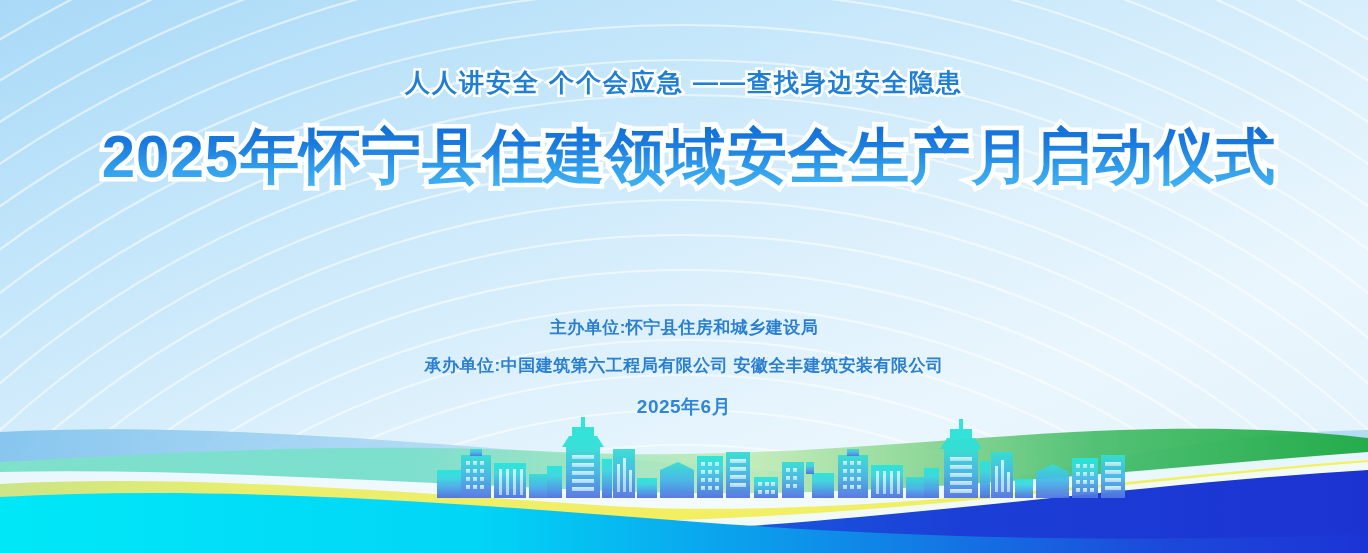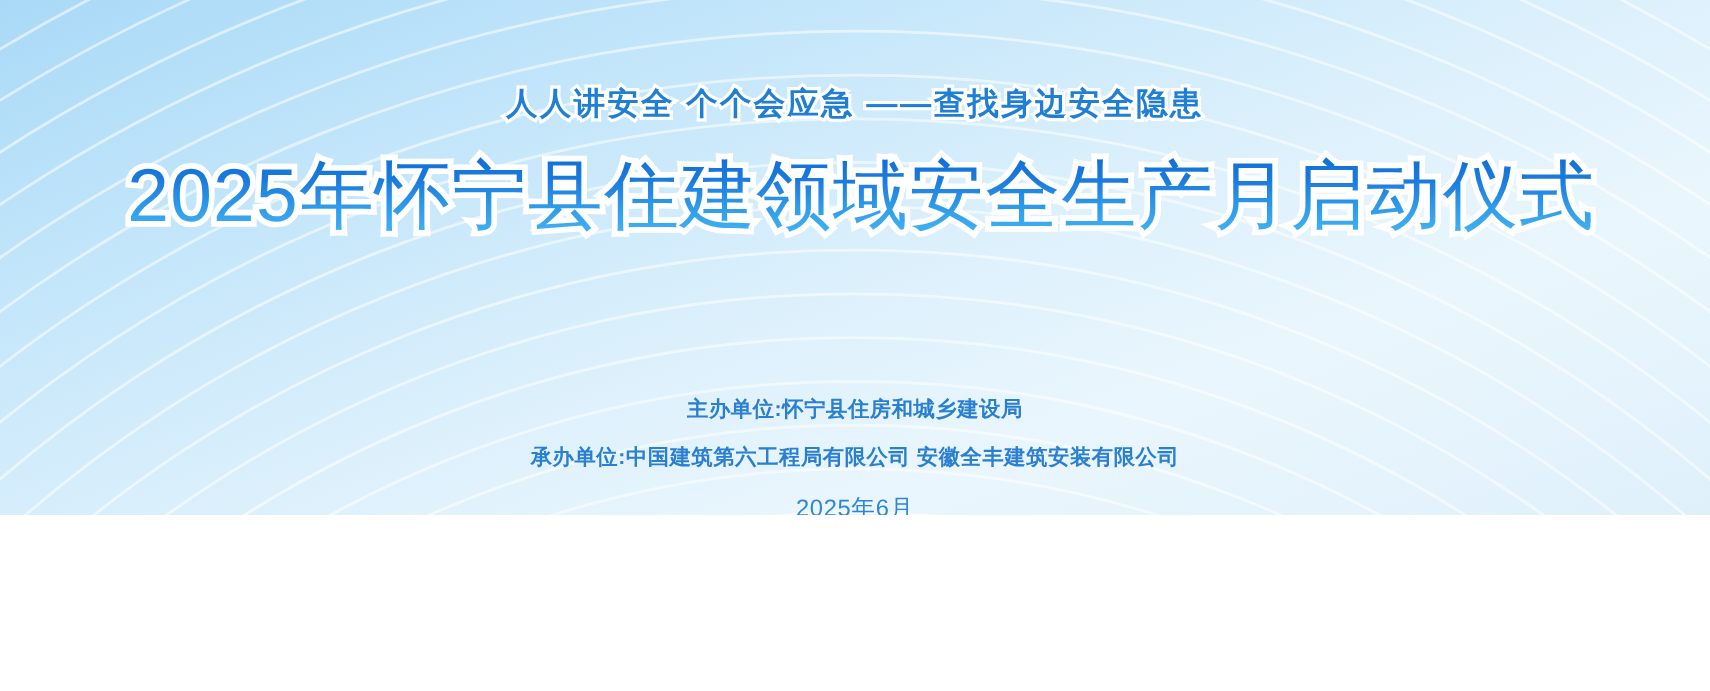--- a/index.html
+++ b/index.html
@@ -1,20 +1,20 @@
 <!DOCTYPE html>
 <html><head>
 <meta charset="utf-8">
 <style>
   html,body{margin:0;padding:0;background:#fff;}
   body{font-family:"Liberation Sans","DejaVu Sans",sans-serif;}
 
   #banner{
     position:relative;
-    width:1368px;height:412px;
+    width:1368px;height:553px;
     overflow:hidden;
     background:linear-gradient(160deg,#a9d9f7 0%,#bfe4fa 22%,#dcf0fc 52%,#eaf6fd 72%,#dff0fb 100%);
   }
 
   #bg-arcs,#bg-waves,#skyline-svg{position:absolute;left:0;top:0;width:1368px;height:553px;}
   #bg-arcs{z-index:1;}
   #bg-waves{z-index:2;}
   #skyline-svg{z-index:3;}
 
   #content{position:relative;z-index:6;width:100%;height:100%;text-align:center;}
@@ -25,21 +25,21 @@
     color:#1f7fd4;
     -webkit-text-stroke:5px #ffffff;
     paint-order:stroke fill;
     text-shadow:0 0 1px #ffffff;
   }
 
   .title-wrap{position:absolute;left:0;right:0;top:118px;}
   .tline{
     position:relative;
     font-size:60px;
-    font-weight:normal;
+    font-weight:bold;
     letter-spacing:1px;
     line-height:78px;
     white-space:nowrap;
     margin-left:10px;
   }
   .tline .stroke{
     position:absolute;left:0;right:0;top:0;
     color:#ffffff;
     -webkit-text-stroke:9px #ffffff;
     z-index:1;
@@ -56,21 +56,21 @@
   .org{
     position:absolute;left:0;right:0;
     font-size:17px;font-weight:bold;
     color:#2a7fd0;
     letter-spacing:.5px;
   }
   .org1{top:316px;}
   .org2{top:354px;}
   .date{
     position:absolute;left:0;right:0;top:394px;
-    font-size:19px;font-weight:normal;color:#2f86d8;letter-spacing:.5px;
+    font-size:19px;font-weight:bold;color:#2f86d8;letter-spacing:.5px;
   }
 </style>
 </head>
 <body>
 
 <div id="banner">
 
   <svg id="bg-arcs" viewBox="0 0 1368 553" preserveAspectRatio="none">
     <defs>
       <clipPath id="clipAll">

